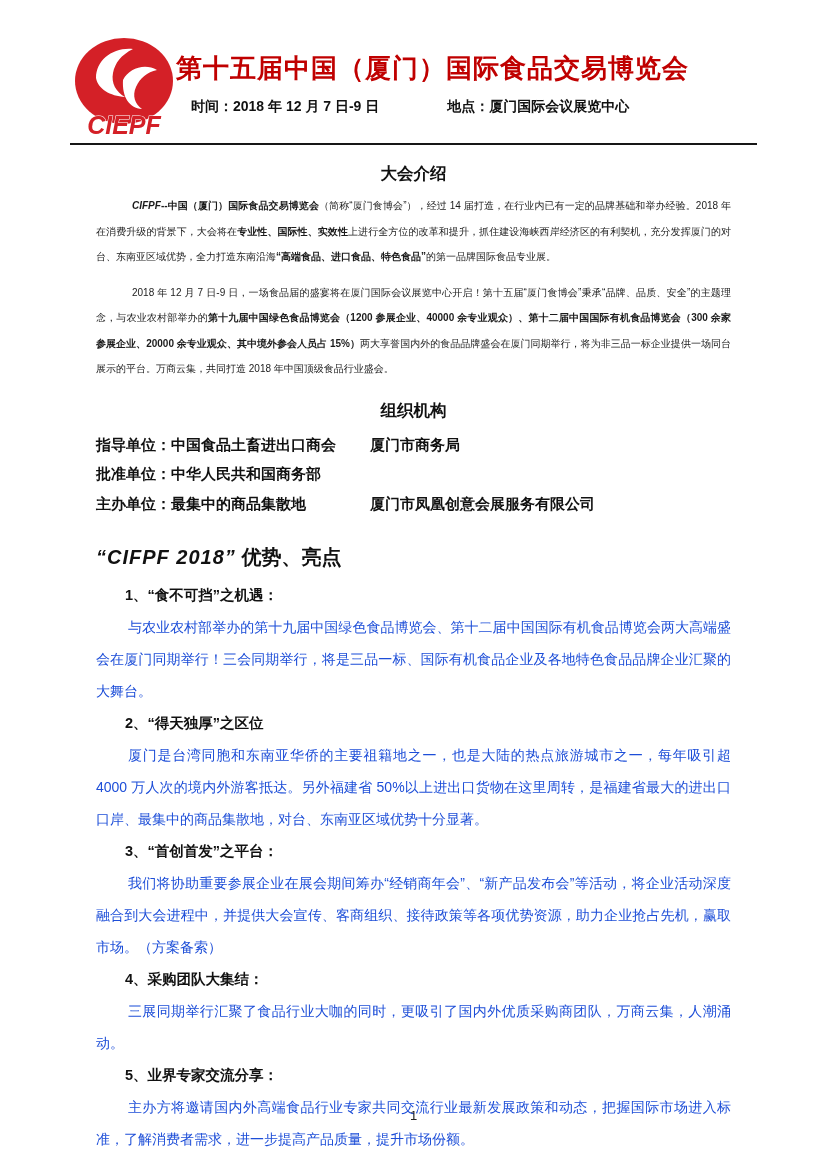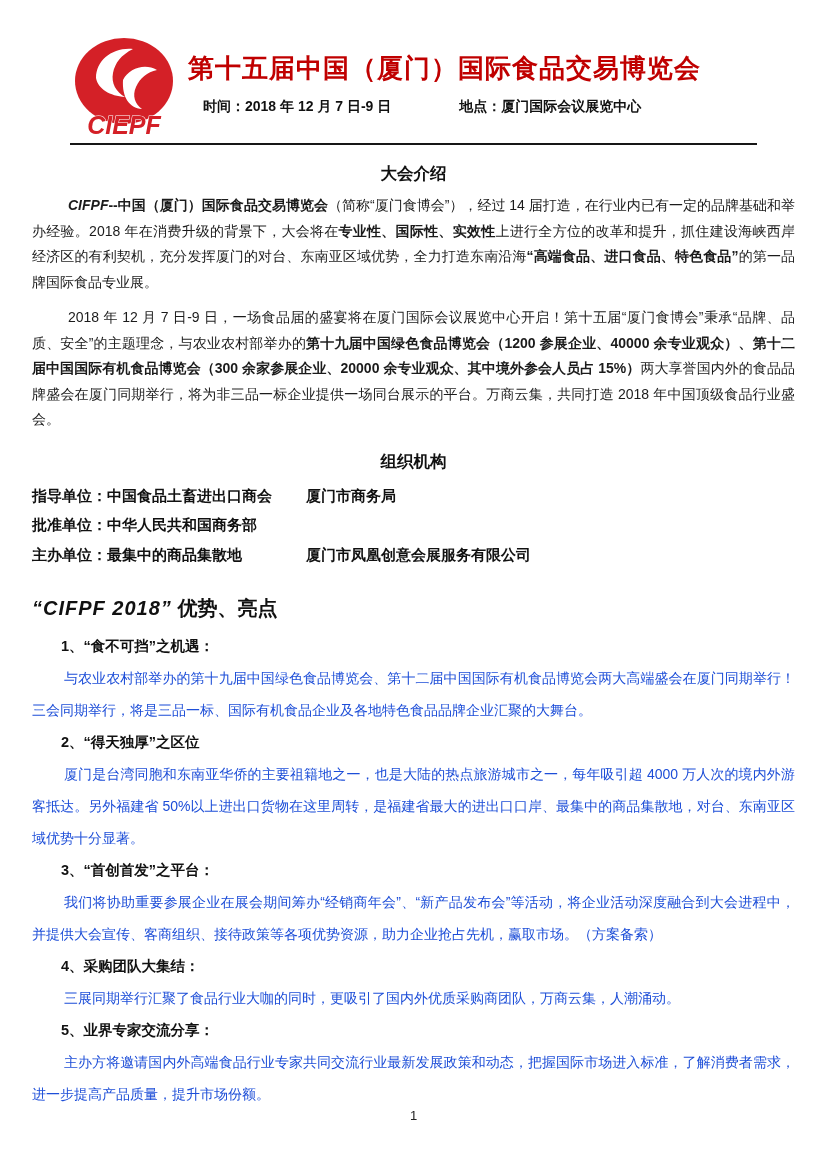--- a/index.html
+++ b/index.html
@@ -8,44 +8,44 @@
   .page{
     position:relative; width:827px; height:1169px; margin:0 auto;
     background:#ffffff; overflow:hidden;
   }
   
   .header{
     display:flex; align-items:flex-start;
     margin:36px 64px 0 73px;
   }
   .logo{ flex:0 0 auto; width:103px; height:103px; }
-  .header-right{ flex:1 1 auto; margin-left:12px; }
+  .header-right{ flex:1 1 auto; }
   .expo-title{
     margin-top:15px;
     font-size:26px; font-weight:bold; color:#c00000;
     letter-spacing:1px; white-space:nowrap;
   }
   .header-meta{
     margin-top:12px; margin-left:15px;
     font-size:14px; font-weight:bold; color:#111;
     white-space:nowrap;
   }
   .header-meta .loc{ margin-left:68px; }
   .header-rule{
     margin:4px 70px 0 70px;
     border-top:2px solid #161616;
   }
   
-  .content{ padding:0 32px; }
+  .content{ padding:0 96px; }
   .section-heading{
     font-size:16.5px; font-weight:bold; text-align:center;
     margin:18px 0 8px; color:#111;
   }
   .intro-p{
-    font-size:14px; line-height:25.5px; text-align:justify;
+    font-size:10px; line-height:25.5px; text-align:justify;
     text-indent:36px; margin:0 0 10px; color:#1b1b1b;
   }
   .intro-p .bold{ font-weight:bold; }
   .intro-p .italic{ font-style:italic; }
   .org-block{ margin:0 0 4px; }
   .org-line{
     font-size:15px; font-weight:bold; line-height:29.5px;
     color:#111; white-space:nowrap;
   }
   .org-col1{ display:inline-block; min-width:199px; }

